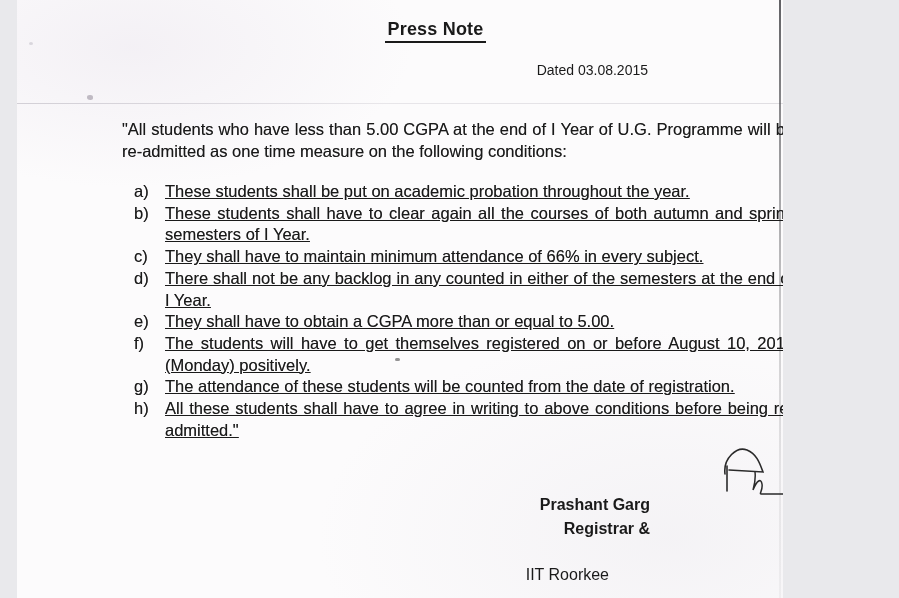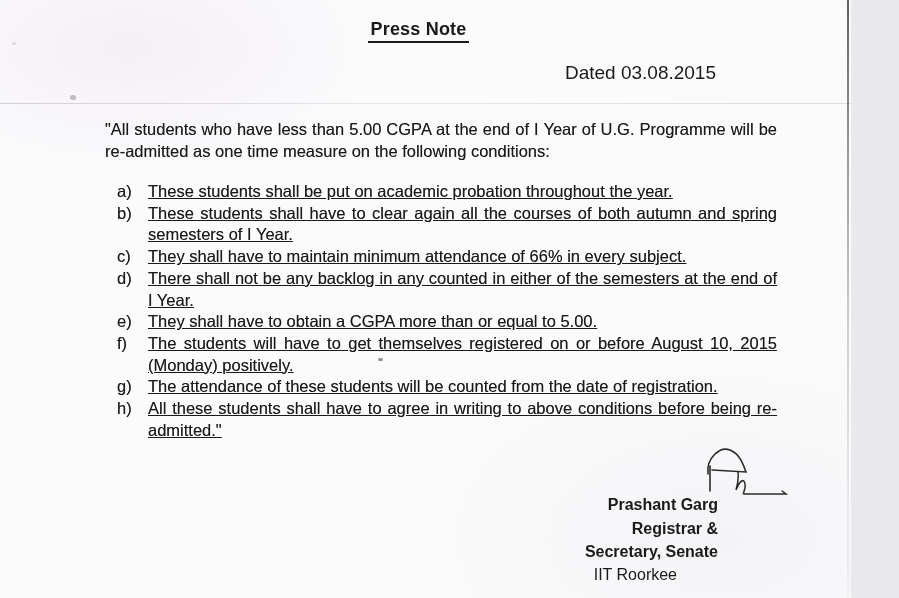--- a/index.html
+++ b/index.html
@@ -4,27 +4,28 @@
 <style>
   html, body { margin: 0; padding: 0; }
   body {
     width: 899px; height: 598px;
     font-family: "Liberation Sans", sans-serif;
     background: #e9e9ec;
     overflow: hidden;
   }
   .page {
     position: relative;
-    width: 851px; height: 598px;
+    width: 766px; height: 598px;
     background:
       radial-gradient(ellipse 400px 200px at 15% 8%, rgba(235,230,238,0.5), rgba(0,0,0,0) 70%),
       radial-gradient(ellipse 500px 300px at 85% 90%, rgba(238,236,240,0.55), rgba(0,0,0,0) 70%),
       #fcfbfc;
     color: #1a1a1a;
     overflow: hidden;
+    margin-left: 17px;
   }
   
   .scan-hline {
     position: absolute; left: 0; top: 103px; width: 899px; height: 1px;
     background: linear-gradient(90deg, rgba(150,145,158,0.38), rgba(160,155,168,0.22) 40%, rgba(150,145,158,0.30));
     pointer-events: none;
   }
   .scan-vline {
     position: absolute; right: 2px; top: 0; width: 2px; height: 598px;
     background: linear-gradient(180deg, rgba(70,70,74,0.85), rgba(70,70,74,0.55) 25%, rgba(70,70,74,0.25) 55%, rgba(70,70,74,0.10) 80%, rgba(70,70,74,0.05));
@@ -44,21 +45,21 @@
     font-size: 18px; font-weight: bold;
     letter-spacing: 0.2px;
   }
   .doc-title .underlined {
     display: inline-block;
     border-bottom: 2px solid #1a1a1a;
     padding: 0 2px 1px 2px;
   }
   .doc-date {
     position: absolute; top: 62px; right: 135px;
-    font-size: 19px;
+    font-size: 14px;
   }
   .intro {
     position: absolute; top: 119px; left: 105px; width: 672px;
     font-size: 16.5px; line-height: 21.5px;
     text-align: justify;
     text-shadow: 0 0 0.4px rgba(20,20,20,0.55);
   }
   .cond-list {
     position: absolute; top: 181px; left: 117px; width: 660px;
     font-size: 16.5px; line-height: 21.7px;
@@ -132,16 +133,15 @@
   </div>
 
   <svg class="signature-scribble" viewBox="0 0 98 58" fill="none" xmlns="http://www.w3.org/2000/svg">
     <path d="M10 30 C 8 14, 22 2, 32 6 C 42 10, 45 20, 48 28 L 14 26" stroke="#2a2a2a" stroke-width="1.6" fill="none" stroke-linecap="round"></path>
     <path d="M12 22 L 12 47" stroke="#2a2a2a" stroke-width="1.6" stroke-linecap="round"></path>
     <path d="M40 28 C 41 36, 39 42, 38 46 C 42 36, 46 34, 47 40 C 48 46, 44 50, 46 50 L 88 50 L 84 47" stroke="#2a2a2a" stroke-width="1.5" fill="none" stroke-linecap="round"></path>
   </svg>
 
   <div class="sig-line sig-name">Prashant Garg</div>
   <div class="sig-line sig-title-1">Registrar &amp;</div>
-  <div class="sig-line sig-title-2">Secretary, Senate</div>
   <div class="sig-line sig-title-3">IIT Roorkee</div>
 
 </div>
 
 </body></html>

